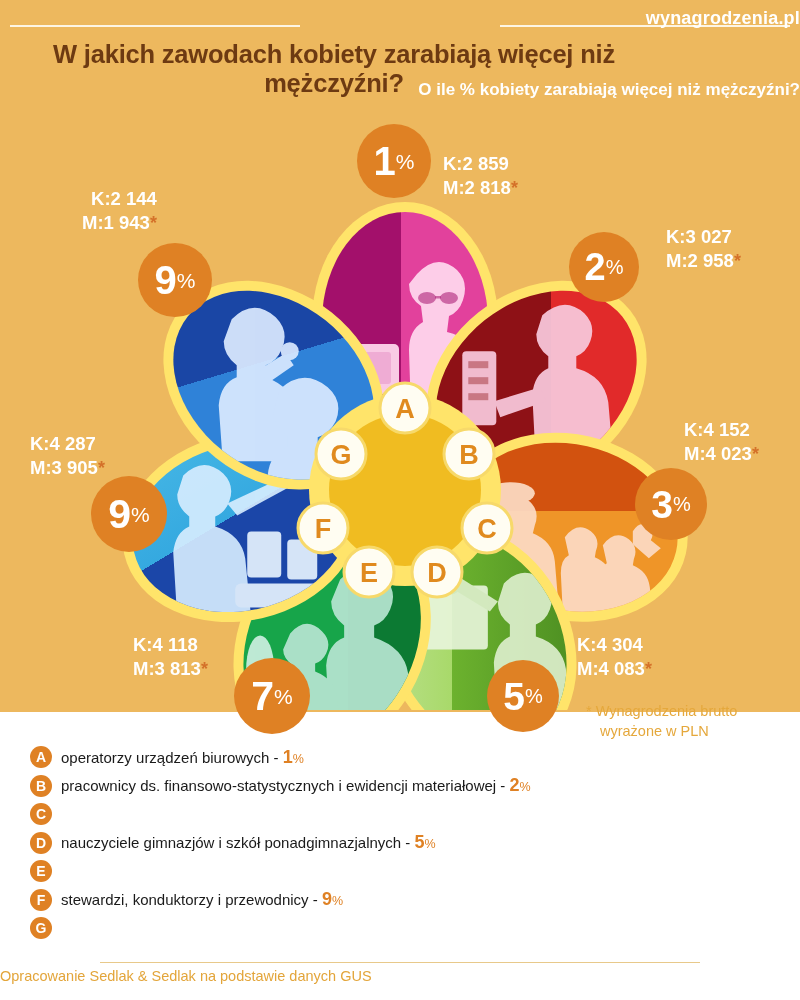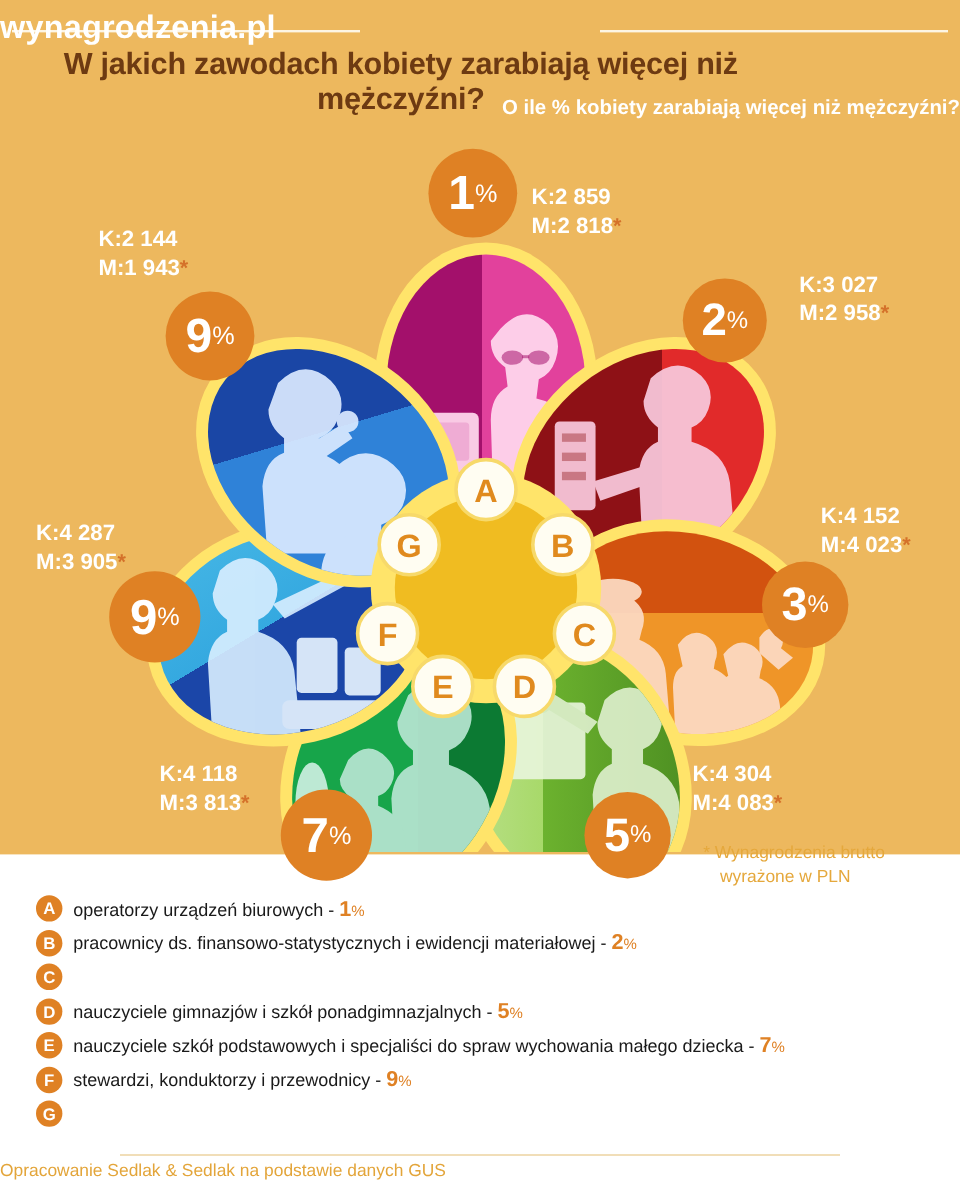--- a/index.html
+++ b/index.html
@@ -23,22 +23,22 @@
   #header {
     position: absolute; left: 0; top: 0; width: 800px; height: 118px;
   }
   .brand-rule {
     position: absolute; top: 25px; height: 2px; background: #fdf5e4;
   }
   .brand-rule.left  { left: 10px;  width: 290px; }
   .brand-rule.right { right: 10px; width: 290px; }
   #brand {
     position: absolute; top: 8px; left: 0; width: 800px;
-    text-align: left;
-    font-size: 27px; font-weight: bold; color: #ffffff;
+    text-align: right;
+    font-size: 18px; font-weight: bold; color: #ffffff;
     letter-spacing: 0.2px;
   }
   #title {
     position: absolute; top: 40px; left: 0; width: 668px;
     text-align: center;
     font-size: 25.5px; font-weight: bold; color: #6d3a12;
     letter-spacing: -0.2px;
   }
   #subtitle {
     position: absolute; top: 80px; left: 0; width: 800px;
@@ -96,21 +96,21 @@
     white-space: nowrap;
   }
   .sal .star { color: #d4712a; font-size: 18px; }
 
   .sal-a { left: 443px; top: 130px; margin-top: 22px; }
   .sal-b { left: 666px; top: 225px; }
   .sal-c { left: 684px; top: 418px; }
   .sal-d { left: 577px; top: 633px; }
   .sal-e { left: 133px; top: 633px; }
   .sal-f { left: 30px;  top: 432px; }
-  .sal-g { left: 82px;  top: 187px; }
+  .sal-g { left: 82px;  top: 187px; text-align: right; }
 
   
   #footnote {
     position: absolute; left: 586px; top: 702px;
     color: #e5a83c; font-size: 14.5px; line-height: 1.35;
   }
   #footnote .l2 { padding-left: 14px; display: block; }
 
   
   #legend {
@@ -432,21 +432,20 @@
   </div>
   <div class="legend-row">
     <span class="legend-bullet">C</span>
   </div>
   <div class="legend-row">
     <span class="legend-bullet">D</span>
     <span class="legend-text"><span>nauczyciele gimnazjów i szkół ponadgimnazjalnych - </span><span class="legend-pct">5</span><span class="legend-pct"><span class="sm">%</span></span></span>
   </div>
   <div class="legend-row">
     <span class="legend-bullet">E</span>
-    <span class="legend-text"><span>nauczyciele szkół podstawowych i specjaliści do spraw wychowania małego dziecka - </span><span class="legend-pct">7</span><span class="legend-pct"><span class="sm">%</span></span></span>
   </div>
   <div class="legend-row">
     <span class="legend-bullet">F</span>
     <span class="legend-text"><span>stewardzi, konduktorzy i przewodnicy - </span><span class="legend-pct">9</span><span class="legend-pct"><span class="sm">%</span></span></span>
   </div>
   <div class="legend-row">
     <span class="legend-bullet">G</span>
   </div>
 </div>
 

